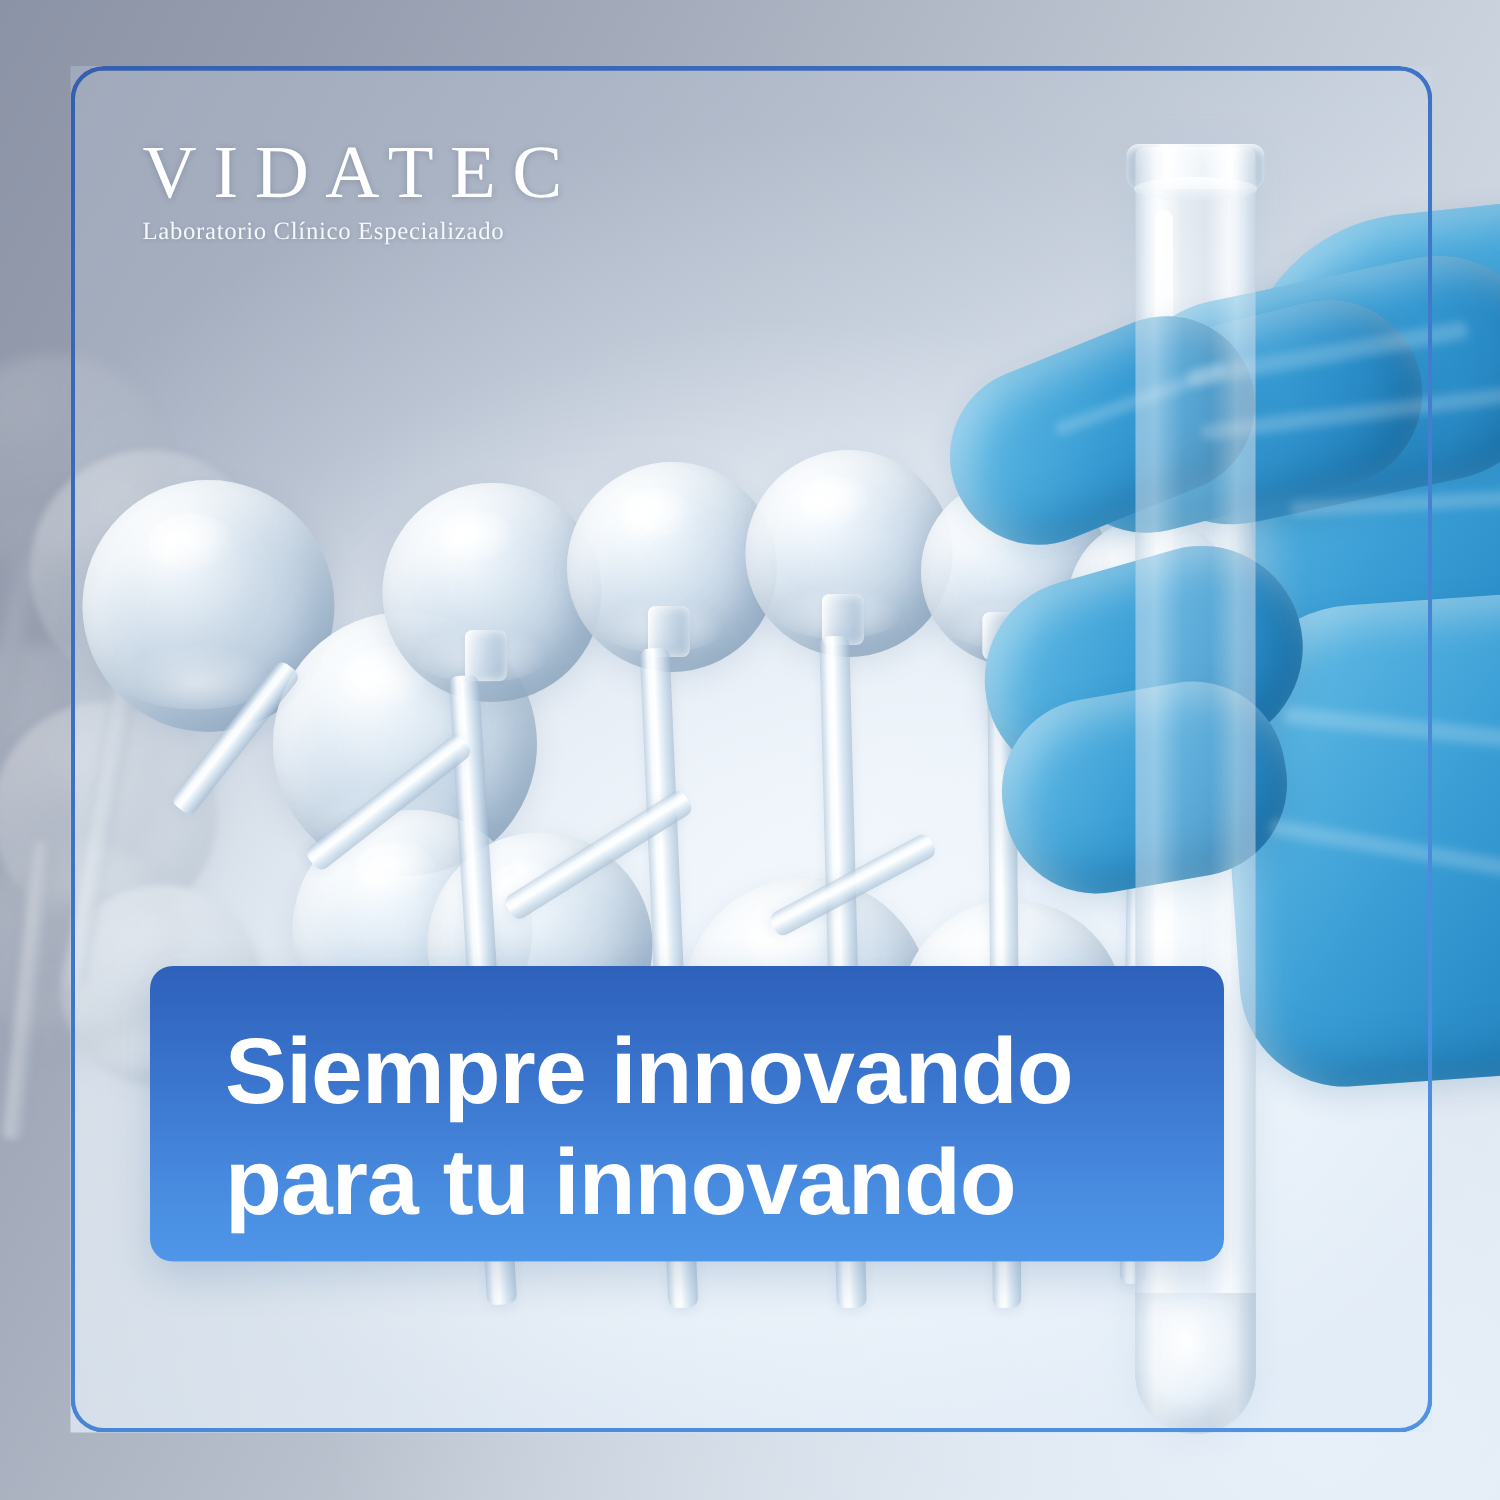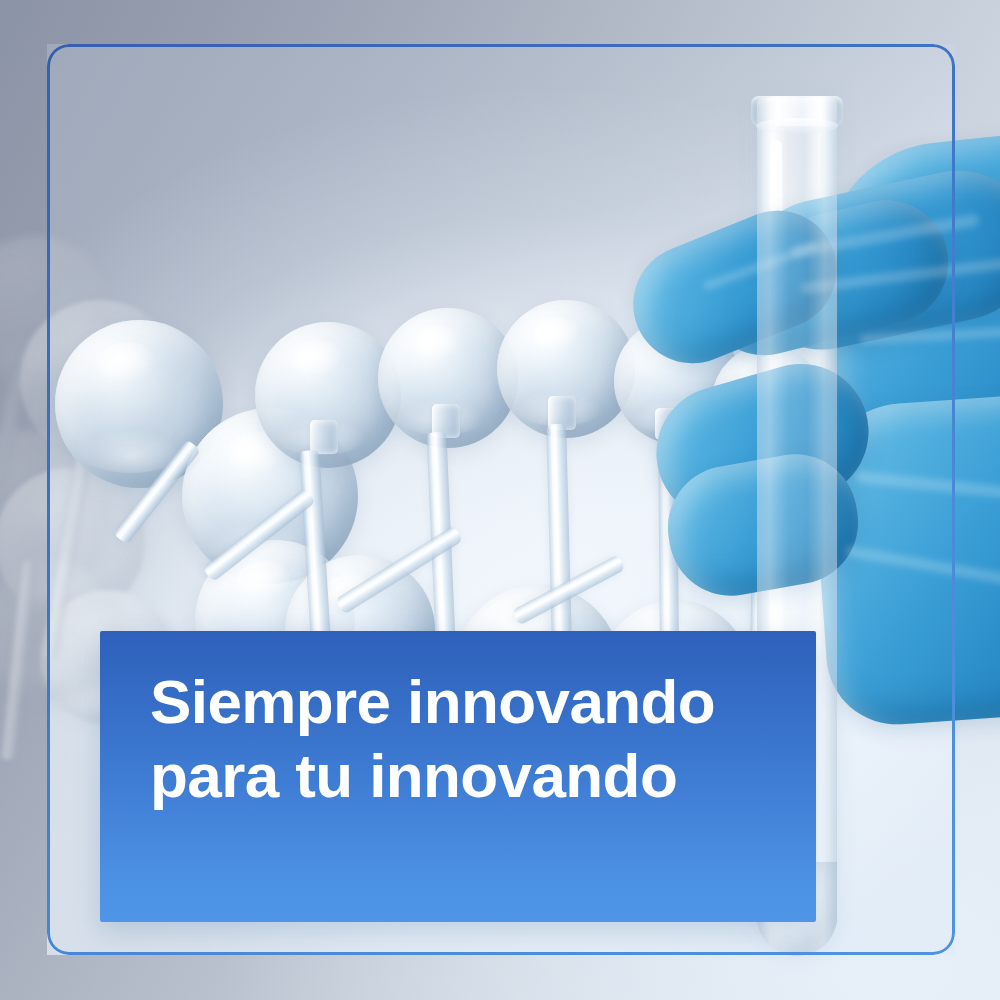--- a/index.html
+++ b/index.html
@@ -118,22 +118,22 @@
     text-shadow:0 1px 4px rgba(60,80,110,.30);
   }
   .logo-tag{
     font-family:"Liberation Serif",serif;font-size:16.5px;color:#f4f7fb;
     letter-spacing:.45px;line-height:20px;margin-top:4px;white-space:nowrap;
     text-shadow:0 1px 3px rgba(60,80,110,.28);
   }
 
   
   .banner{
-    position:absolute;left:100px;top:631px;width:716px;height:291px;
-    border-radius:2px;
+    position:absolute;left:100px;top:644px;width:716px;height:197px;
+    border-radius:15px;
     background:linear-gradient(to bottom,#2e61bb 0%, #3369c2 16%, #3a75cd 38%, #4383d9 62%, #4a8fe2 82%, #4f96e8 100%);
     box-shadow:0 10px 28px rgba(30,70,130,.18);
   }
   .headline{
     position:absolute;left:50px;top:34px;width:640px;
     color:#ffffff;font-family:"Liberation Sans",sans-serif;
     font-weight:bold;font-size:62px;line-height:74px;letter-spacing:-.6px;
   }
   .headline div{white-space:nowrap;}
 </style>
@@ -226,20 +226,24 @@
       <div class="wrinkle" style="left:700px;top:262px;width:120px;height:9px;transform:rotate(-20deg);"></div>
     </div>
 
     <div style="position:absolute;left:757px;top:98px;width:80px;height:858px;border-radius:6px 6px 40px 40px;
                 background:linear-gradient(to right, rgba(190,210,228,.40) 0%, rgba(255,255,255,.42) 16%, rgba(255,255,255,.22) 40%, rgba(255,255,255,.20) 62%, rgba(255,255,255,.40) 84%, rgba(182,204,224,.42) 100%);
                 box-shadow:inset 0 0 26px rgba(255,255,255,.42);"></div>
   </div>
 
   <div class="frame"></div>
 
+  <div class="logo">
+    <div class="logo-word">VIDATEC</div>
+    <div class="logo-tag">Laboratorio Clínico Especializado</div>
+  </div>
 
   <div class="banner">
     <div class="headline">
       <div>Siempre innovando</div>
       <div>para tu innovando</div>
     </div>
   </div>
 
 </div>
 

